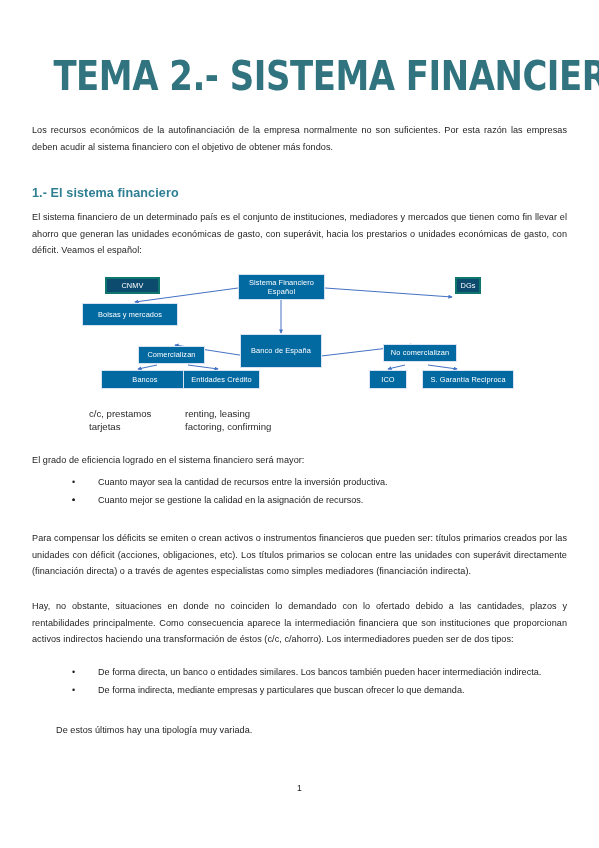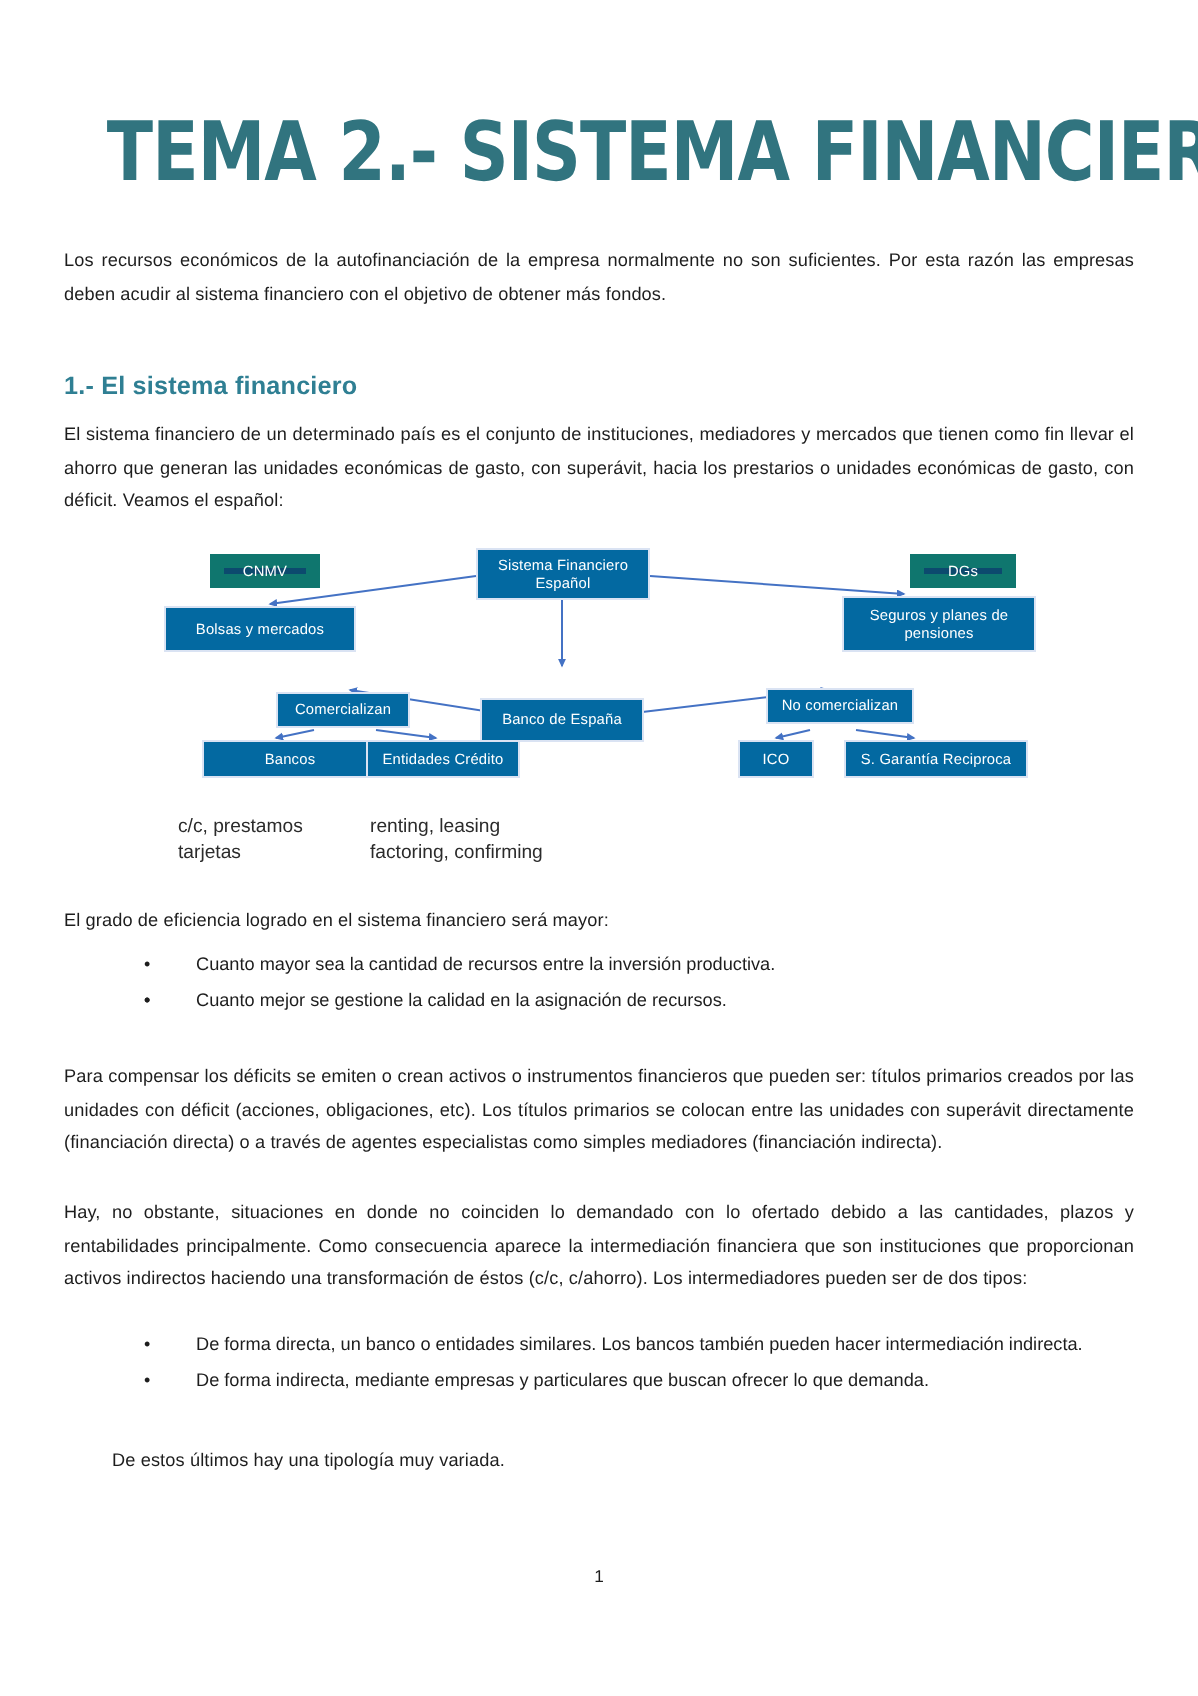--- a/index.html
+++ b/index.html
@@ -99,21 +99,21 @@
     line-height: 1.28;
     display: flex;
     align-items: center;
     justify-content: center;
     text-align: center;
     padding: 1px 3px;
     letter-spacing: 0.1px;
   }
   .node.light {
     background: #0c4a6e;
-    border: 7px solid #0f766e;
+    border: 2px solid #0f766e;
   }
   .node.bordered {
     border: 1px solid #dae3f3;
   }
 
   
   .annot {
     position: absolute;
     font-family: "Liberation Sans", sans-serif;
     font-size: 9.6px;
@@ -173,27 +173,26 @@
         <path d="M405,365 L388,369"></path>
 
         <path d="M428,365 L457,369"></path>
       </g>
     </svg>
 
     <div class="node light" style="left:105px;  top:277px; width:55px;  height:17px;">CNMV</div>
 
     <div class="node bordered" style="left:238px; top:274px; width:87px;  height:26px;">Sistema Financiero Español</div>
 
-    <div class="node light" style="left:455px; top:277px; width:53px;  height:17px;">DGs</div>
+    <div class="node light" style="left:455px; top:277px; width:26px;  height:17px;">DGs</div>
 
     <div class="node bordered" style="left:82px;  top:303px; width:96px;  height:23px;">Bolsas y mercados</div>
 
-    <div class="node bordered" style="left:421px; top:298px; width:97px;  height:28px;">Seguros y planes de pensiones</div>
-
-    <div class="node bordered" style="left:240px; top:349px; width:82px;  height:22px;text-align:right;">Banco de España</div>
+
+    <div class="node bordered" style="left:240px; top:334px; width:82px;  height:34px;text-align:right;">Banco de España</div>
 
     <div class="node bordered" style="left:138px; top:346px; width:67px;  height:18px;">Comercializan</div>
 
     <div class="node bordered" style="left:383px; top:344px; width:74px;  height:18px;">No comercializan</div>
 
     <div class="node bordered" style="left:101px; top:370px; width:88px;  height:19px;">Bancos</div>
 
     <div class="node bordered" style="left:183px; top:370px; width:77px;  height:19px;">Entidades Crédito</div>
 
     <div class="node bordered" style="left:369px; top:370px; width:38px;  height:19px;">ICO</div>

